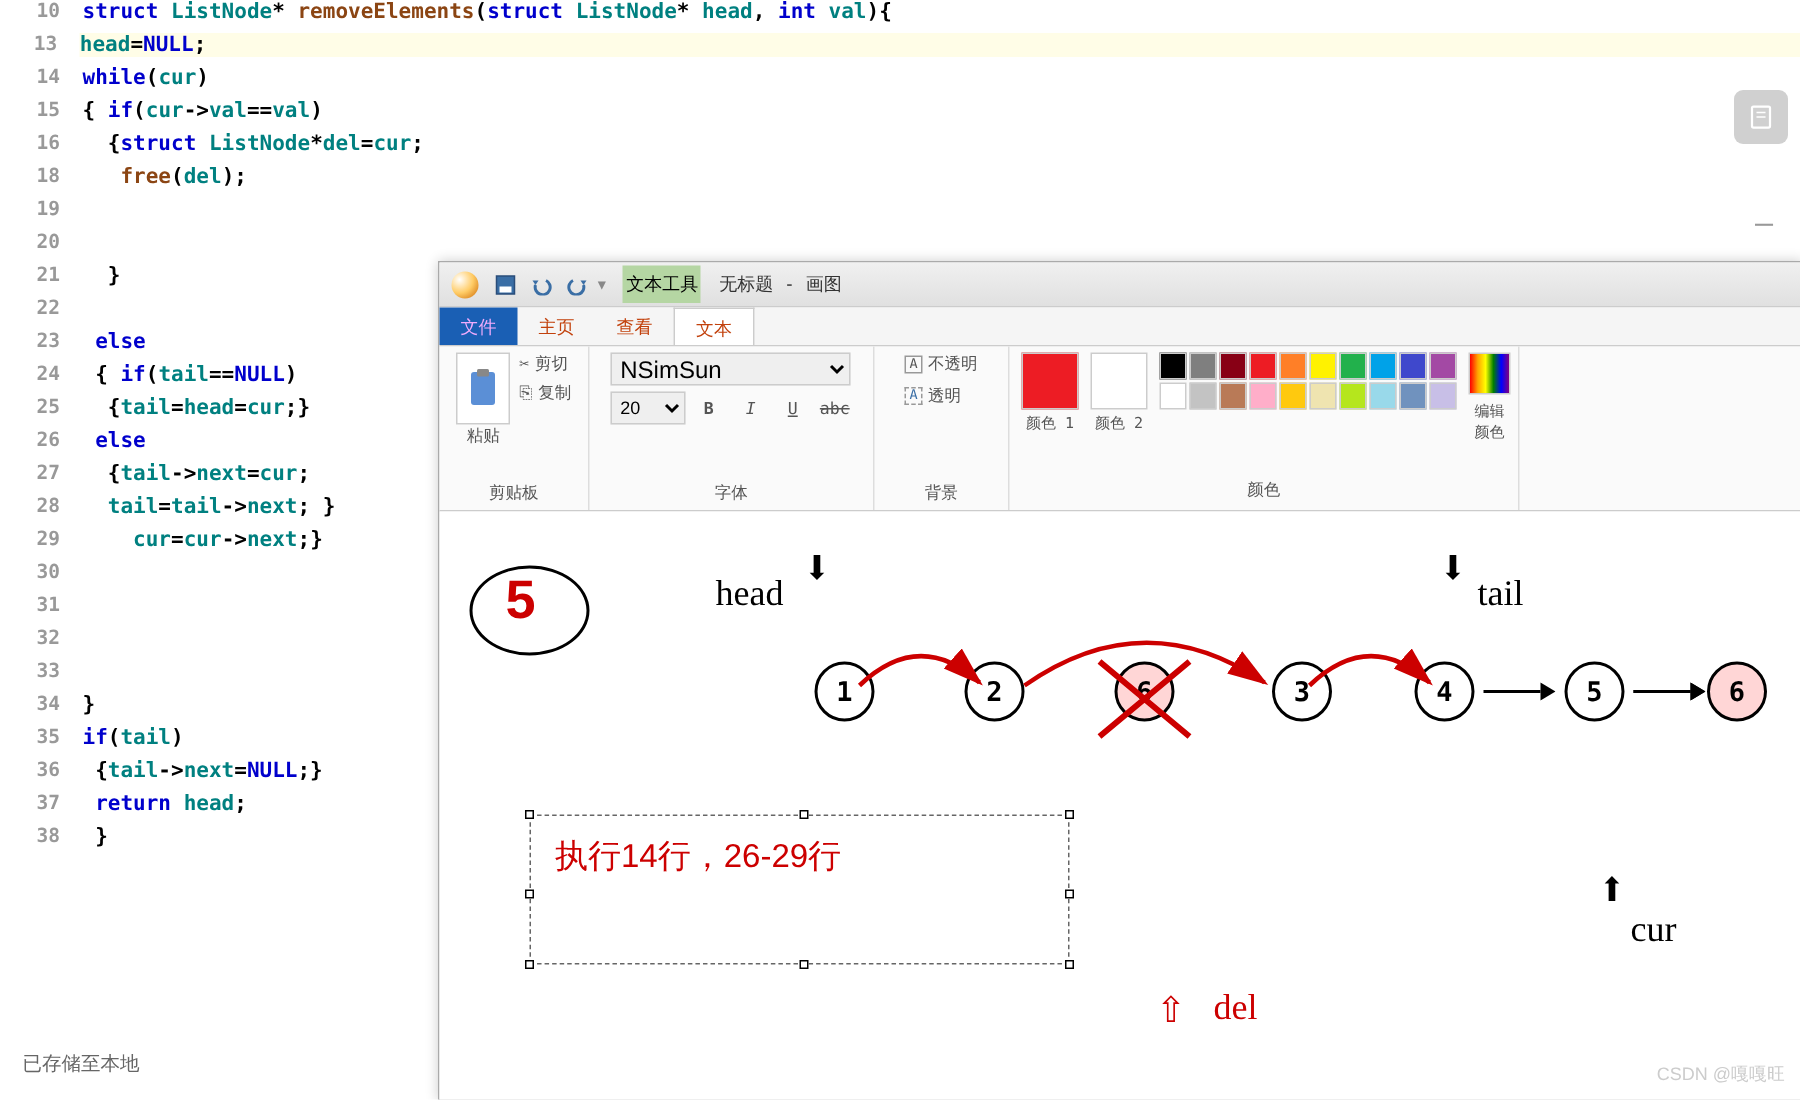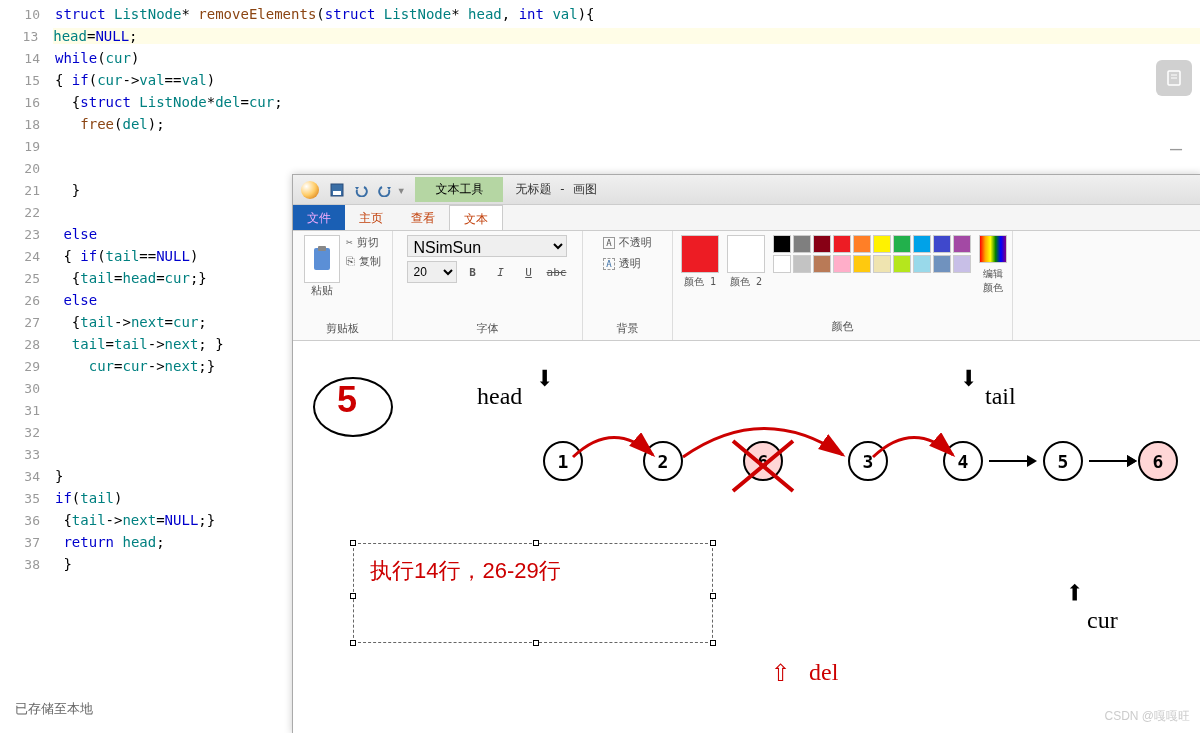--- a/index.html
+++ b/index.html
@@ -1,29 +1,29 @@
 <!DOCTYPE html>
 <html><head>
 <meta charset="utf-8">
 <style>
 * { margin: 0; padding: 0; box-sizing: border-box; }
 body { font-family: Consolas, monospace; font-size: 14px; background: #fff; position: relative; width: 1200px; height: 733px; overflow: hidden; }
 .code-area { position: absolute; top: 0; left: 0; width: 100%; }
-.code-line { display: flex; height: 22px; align-items: flex-end; }
+.code-line { display: flex; height: 22px; align-items: flex-start; font-weight: bold; }
 .line-num { width: 55px; text-align: right; color: #999; padding-right: 15px; font-size: 13px; }
 .code-content { font-family: Consolas, monospace; white-space: pre; }
 .code-content.hl { background: #fffde7; width: 100%; }
 .kw { color: #0000cc; }
 .fn { color: #8b4513; }
 .id { color: #008080; }
 .paint-window { position: absolute; top: 174px; left: 292px; width: 910px; height: 560px; border: 1px solid #aaa; background: #fff; box-shadow: 0 0 8px rgba(0,0,0,0.2); }
 .title-bar { height: 30px; background: linear-gradient(#f0f0f0, #e0e0e0); display: flex; align-items: center; padding-left: 8px; border-bottom: 1px solid #ccc; }
 .title-icon { width: 18px; height: 18px; margin-right: 6px; background: radial-gradient(circle at 30% 30%, #fff, #ffcc66, #cc6600); border-radius: 50%; }
 .qa-btn { width: 20px; height: 20px; margin: 0 2px; display: inline-flex; align-items: center; justify-content: center; }
-.tool-tab { background: #b5d6a3; padding: 4px 20px; font-size: 12px; margin-left: 10px; }
+.tool-tab { background: #b5d6a3; padding: 4px 2px; font-size: 12px; margin-left: 10px; }
 .title-text { margin-left: 12px; font-size: 12px; color: #333; }
 .menu-bar { height: 26px; display: flex; background: #f5f5f5; border-bottom: 1px solid #ccc; }
 .menu-item { padding: 5px 14px; font-size: 12px; color: #c2410c; }
 .menu-item.active { background: #1a5fb4; color: #f0abfc; }
 .menu-item.tab-active { background: #fff; border: 1px solid #ccc; border-bottom: none; }
 .ribbon { height: 110px; display: flex; border-bottom: 1px solid #ccc; background: #fafafa; }
 .ribbon-group { border-right: 1px solid #ddd; padding: 4px 8px; display: flex; flex-direction: column; align-items: center; justify-content: space-between; font-size: 11px; color: #555; }
 .ribbon-label { margin-top: 2px; }
 .paste-btn { width: 36px; height: 48px; background: #fff; border: 1px solid #ccc; display: flex; align-items: center; justify-content: center; }
 .font-row { display: flex; gap: 4px; align-items: center; margin-bottom: 4px; }

